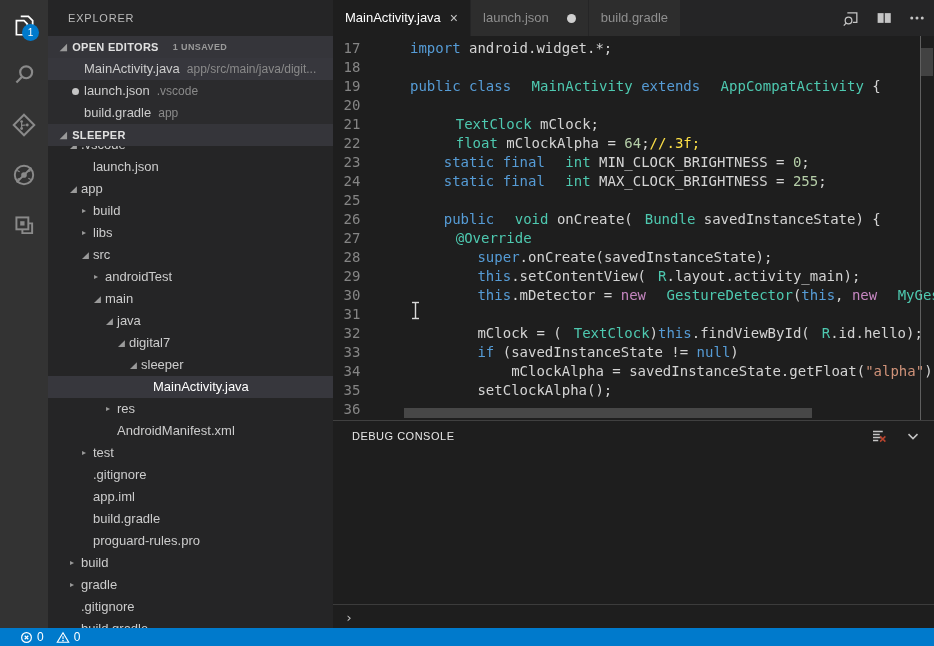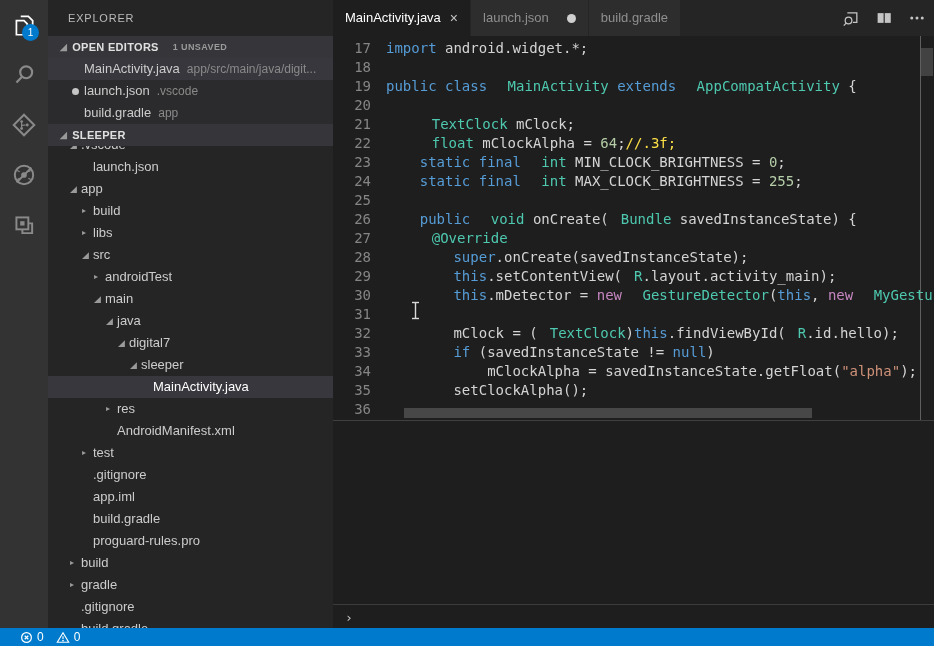--- a/index.html
+++ b/index.html
@@ -45,22 +45,22 @@
   .tab { height:36px; line-height:36px; padding:0 12px; font-size:13px; color:#8f8f8f;
          background:#2d2d2d; margin-right:1px; display:flex; align-items:center; white-space:nowrap; }
   .tab.active { background:#1e1e1e; color:#ffffff; }
   .tab-close { margin-left:9px; color:#c5c5c5; font-size:14px; line-height:1; }
   .tab-dot { margin-left:18px; width:9px; height:9px; border-radius:50%; background:#cfcfcf; }
   .title-actions { position:absolute; right:8px; top:0; height:36px; display:flex; align-items:center; gap:15px; color:#c5c5c5; }
 
   .editor { position:absolute; left:0; top:36px; width:601px; height:384px; overflow:hidden;
             font-family:"DejaVu Sans Mono", monospace; font-size:14px; }
   .gutter { position:absolute; left:0; top:3px; width:71px; text-align:right; padding-right:33px; color:#858585; }
-  .gutter .ln { height:19px; line-height:19px; }
-  .code-lines { position:absolute; left:53px; top:3px; right:0; }
+  .gutter .ln { height:19px; line-height:19px;text-align:center; }
+  .code-lines { position:absolute; left:77px; top:3px; right:0; }
   .cl { height:19px; line-height:19px; white-space:pre; }
   .tk-kw { color:#569cd6; } .tk-ty { color:#4ec9b0;padding-left:12px; } .tk-nu { color:#b5cea8; }
   .tk-cm { color:#fde047; } .tk-nw { color:#c586c0; } .tk-st { color:#ce9178; } .tk-pl { color:#d4d4d4; }
   .hscrollbar { position:absolute; left:71px; top:372px; width:408px; height:10px; background:rgba(121,121,121,0.45); }
   .vscrollbar { position:absolute; left:588px; top:12px; width:12px; height:28px; background:rgba(121,121,121,0.4); }
   .overview-ruler-line { position:absolute; left:587px; top:0; width:1px; height:384px; background:rgba(150,150,150,0.55); }
   .ibeam { position:absolute; left:77px; top:265px; }
 
   
   .panel { position:absolute; left:0; top:420px; width:601px; height:208px; background:#1e1e1e;
@@ -351,20 +351,36 @@
       <div class="hscrollbar"></div>
       <div class="ibeam">
         <svg width="11" height="19" viewBox="0 0 11 19">
           <path d="M2 1.5h7M5.5 1.5v16M2 17.5h7" stroke="#111" stroke-width="3.5" fill="none"></path>
           <path d="M2 1.5h7M5.5 1.5v16M2 17.5h7" stroke="#d8d8d8" stroke-width="1.5" fill="none"></path>
         </svg>
       </div>
     </div>
 
     <div class="panel">
+      <div class="panel-header">
+        <span class="panel-title">DEBUG CONSOLE</span>
+        <span class="panel-actions">
+          <span>
+            <svg width="18" height="18" viewBox="0 0 24 24" fill="none">
+              <path d="M4 6h13M4 10h9M4 14h11M4 18h7" stroke="#c5c5c5" stroke-width="1.7"></path>
+              <path d="M13.5 12.5 20.5 19.5M20.5 12.5 13.5 19.5" stroke="#b9442e" stroke-width="2"></path>
+            </svg>
+          </span>
+          <span>
+            <svg width="18" height="18" viewBox="0 0 24 24" fill="none" stroke="#c5c5c5" stroke-width="2">
+              <path d="M6 9.5l6 6 6-6"></path>
+            </svg>
+          </span>
+        </span>
+      </div>
       <div class="console-input">
         <span class="prompt">›</span>
       </div>
     </div>
   </div>
 
   <div class="status-bar">
     <div class="sb-group">
       <span>
         <svg width="13" height="13" viewBox="0 0 16 16" fill="none" stroke="#fff" stroke-width="1.5">

